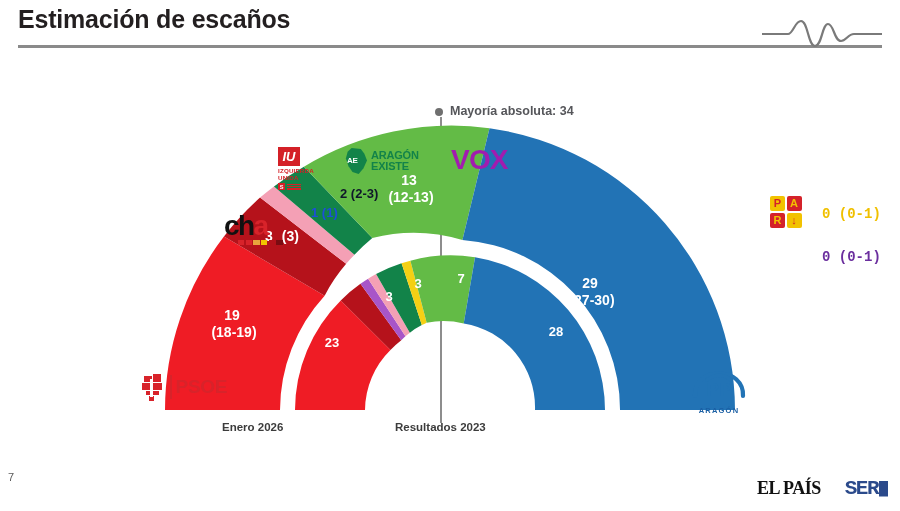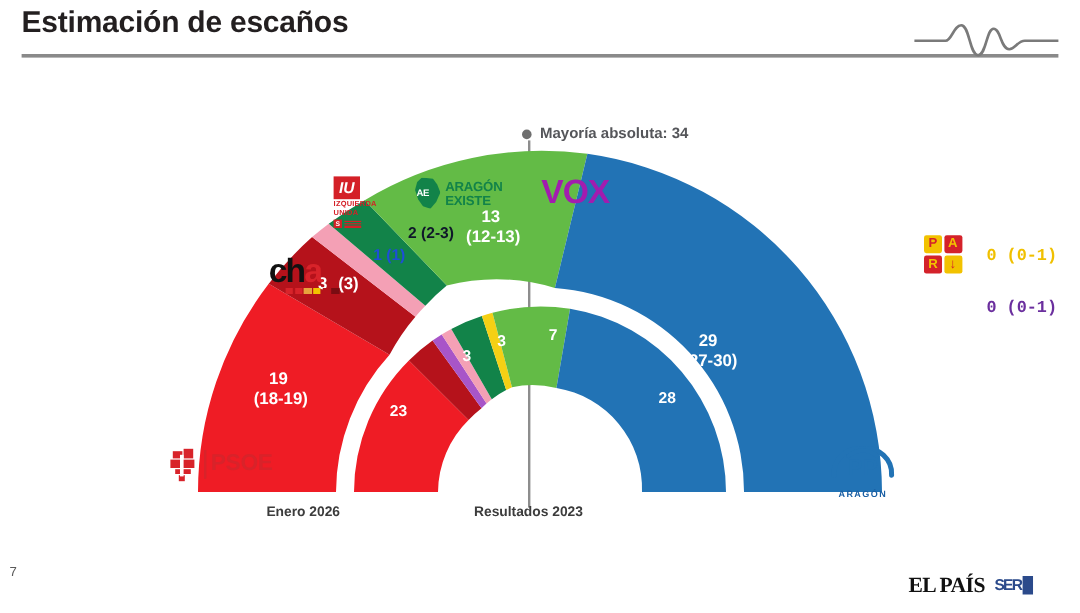--- a/index.html
+++ b/index.html
@@ -78,21 +78,21 @@
   }
   #logo-iu .iu-sumar{display:flex;align-items:center;margin-top:2px;gap:1.5px;}
   #logo-iu .iu-sumar b{
     background:#d42027;color:#fff;font-size:5.6px;width:7px;height:7px;
     display:flex;align-items:center;justify-content:center;
   }
   #logo-iu .iu-sumar .sb{display:flex;flex-direction:column;gap:1px;}
   #logo-iu .iu-sumar .sb i{display:block;width:14px;height:1.4px;background:#d42027;}
 
   
-  #logo-ae{left:345px;top:148px;display:flex;align-items:flex-end;gap:4px;}
+  #logo-ae{left:345px;top:148px;display:flex;align-items:center;gap:4px;}
   #logo-ae .ae-map{
     width:22px;height:26px;background:#128349;position:relative;
     clip-path:polygon(30% 0%,72% 4%,88% 22%,100% 48%,84% 78%,62% 100%,34% 92%,16% 70%,4% 40%,12% 14%);
   }
   #logo-ae .ae-map span{
     position:absolute;left:2px;top:8px;color:#ffffff;font-size:8px;font-weight:bold;
     letter-spacing:-0.3px;
   }
   #logo-ae .ae-text{font-size:11px;font-weight:bold;color:#128349;line-height:11.5px;letter-spacing:-0.2px;}
 
@@ -133,28 +133,28 @@
   #logo-podemos{display:flex;align-items:flex-end;gap:3px;}
   #logo-podemos .pod-words{line-height:13px;}
   #logo-podemos .pod-main{font-size:14.5px;font-weight:bold;color:#6b2f9e;letter-spacing:-0.3px;}
   #logo-podemos .pod-sub{font-size:12.5px;font-weight:bold;color:#b79ad4;letter-spacing:-0.3px;}
   #logo-podemos .pod-v{font-size:13px;font-weight:bold;color:#4caf50;line-height:12px;}
   #logo-podemos .pod-v-sub{display:flex;flex-direction:column;gap:1px;margin-bottom:2px;}
   #logo-podemos .pod-v-sub i{display:block;width:12px;height:1.4px;background:#4caf50;}
 
   
   #page-number{position:absolute;left:8px;top:471px;font-size:11px;color:#5a5a5a;}
-  #footer-brands{position:absolute;left:757px;top:477px;display:flex;align-items:center;gap:8px;}
+  #footer-brands{position:absolute;left:757px;top:477px;display:flex;align-items:center;gap:24px;}
   #brand-elpais{
     font-family:"Liberation Serif","DejaVu Serif",serif;
     font-size:18px;font-weight:bold;color:#111111;letter-spacing:-0.5px;
   }
   #brand-ser{
-    font-size:13px;font-weight:bold;color:#2b4a8b;letter-spacing:-1.5px;
-    display:flex;align-items:center;
+    font-size:21px;font-weight:bold;color:#2b4a8b;letter-spacing:-1.5px;
+    display:flex;align-items:center;font-family:Liberation Mono, monospace;
   }
   #brand-ser .ser-block{
     width:9px;height:16px;background:#2b4a8b;margin-left:1px;
     clip-path:polygon(0 0,100% 0,100% 100%,0 100%);
   }
 </style>
 </head>
 <body>
 
 <div class="slide">

